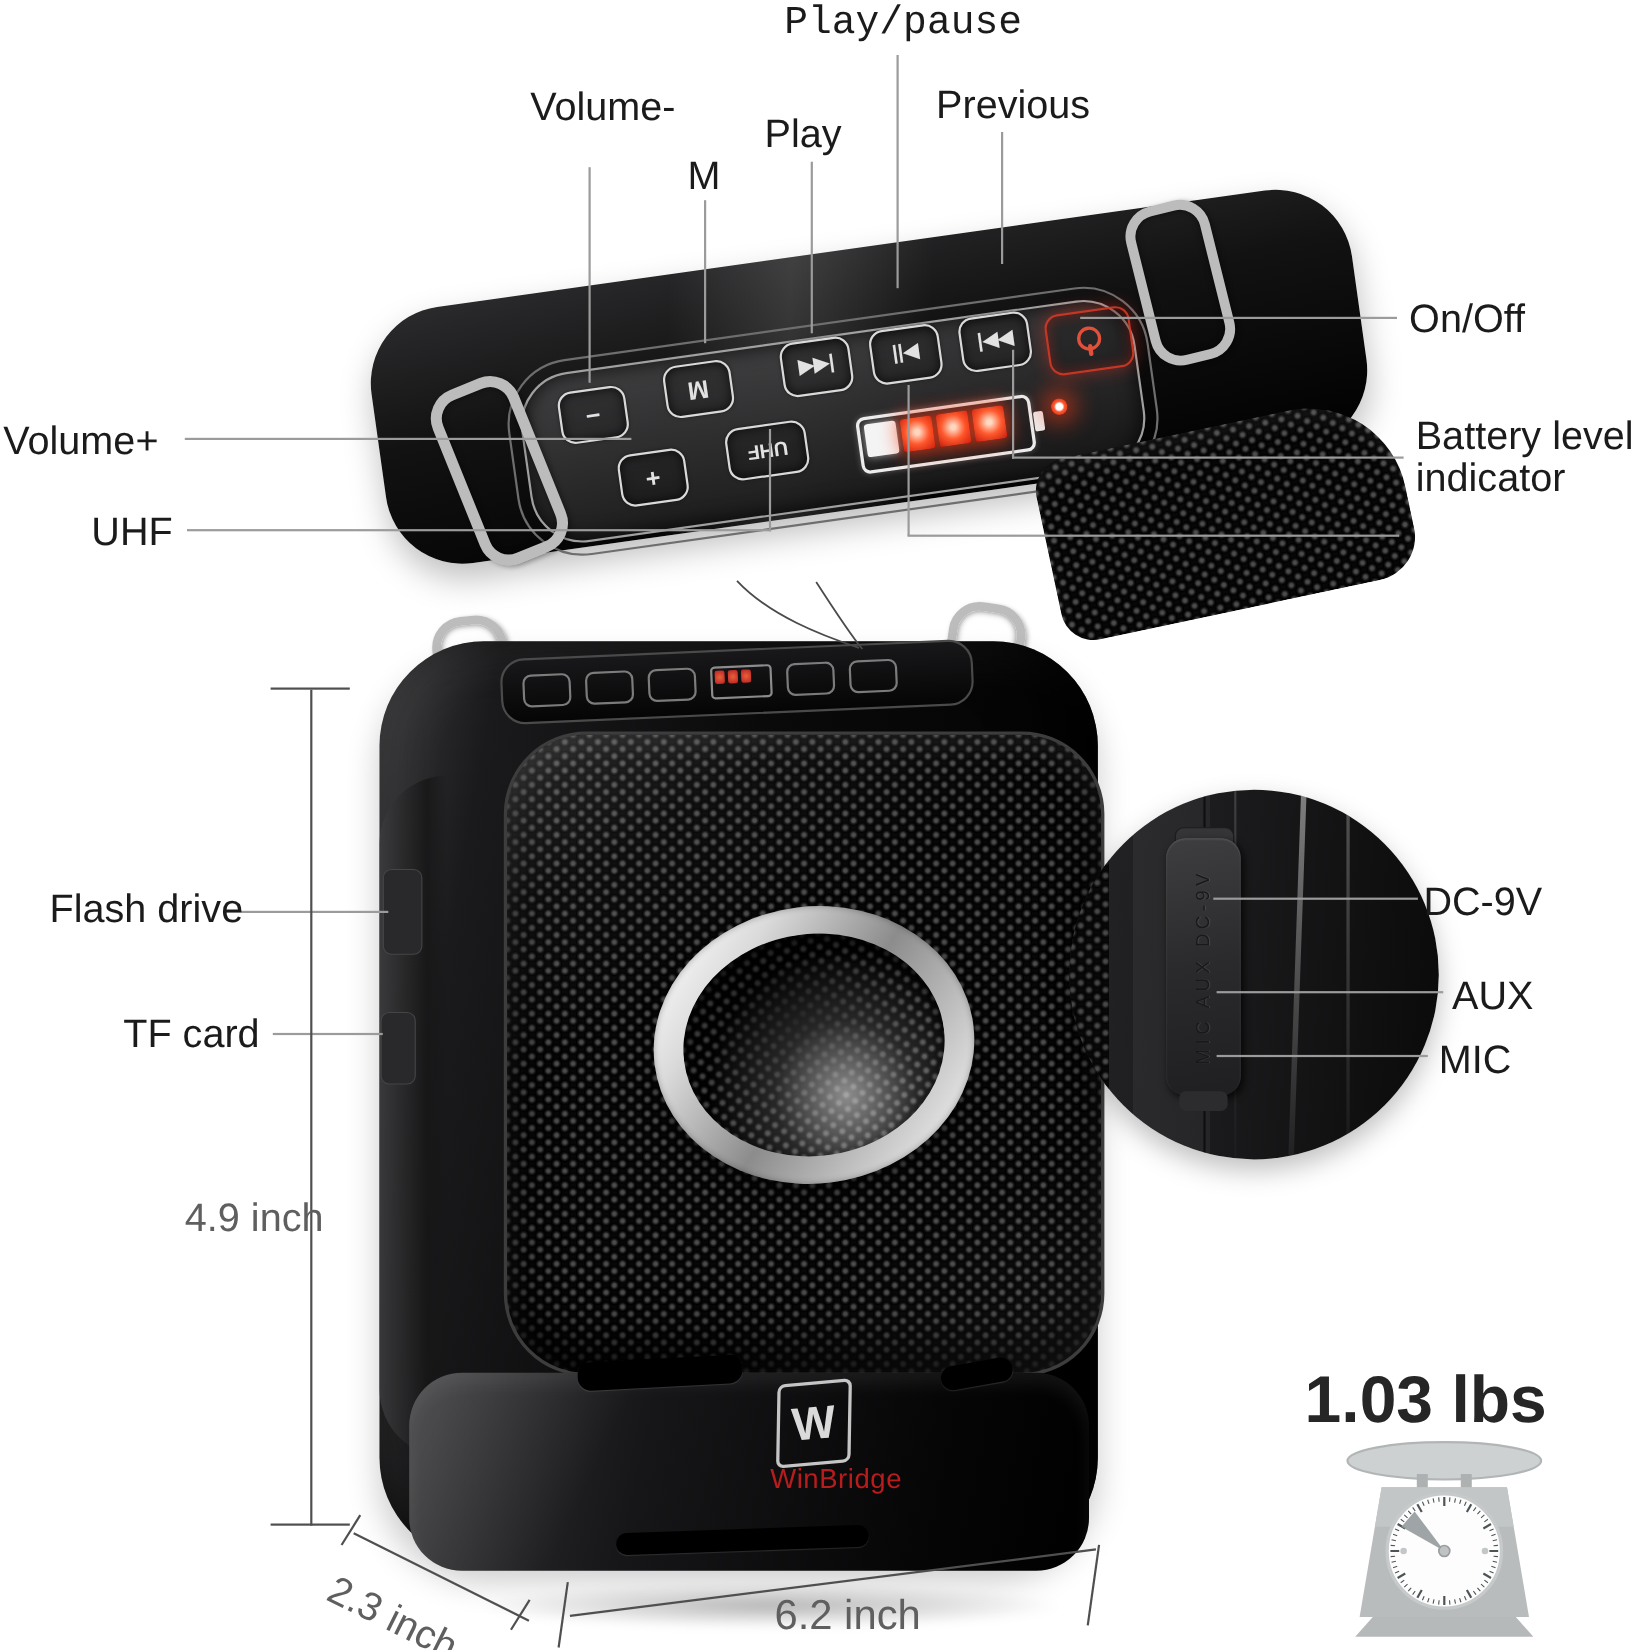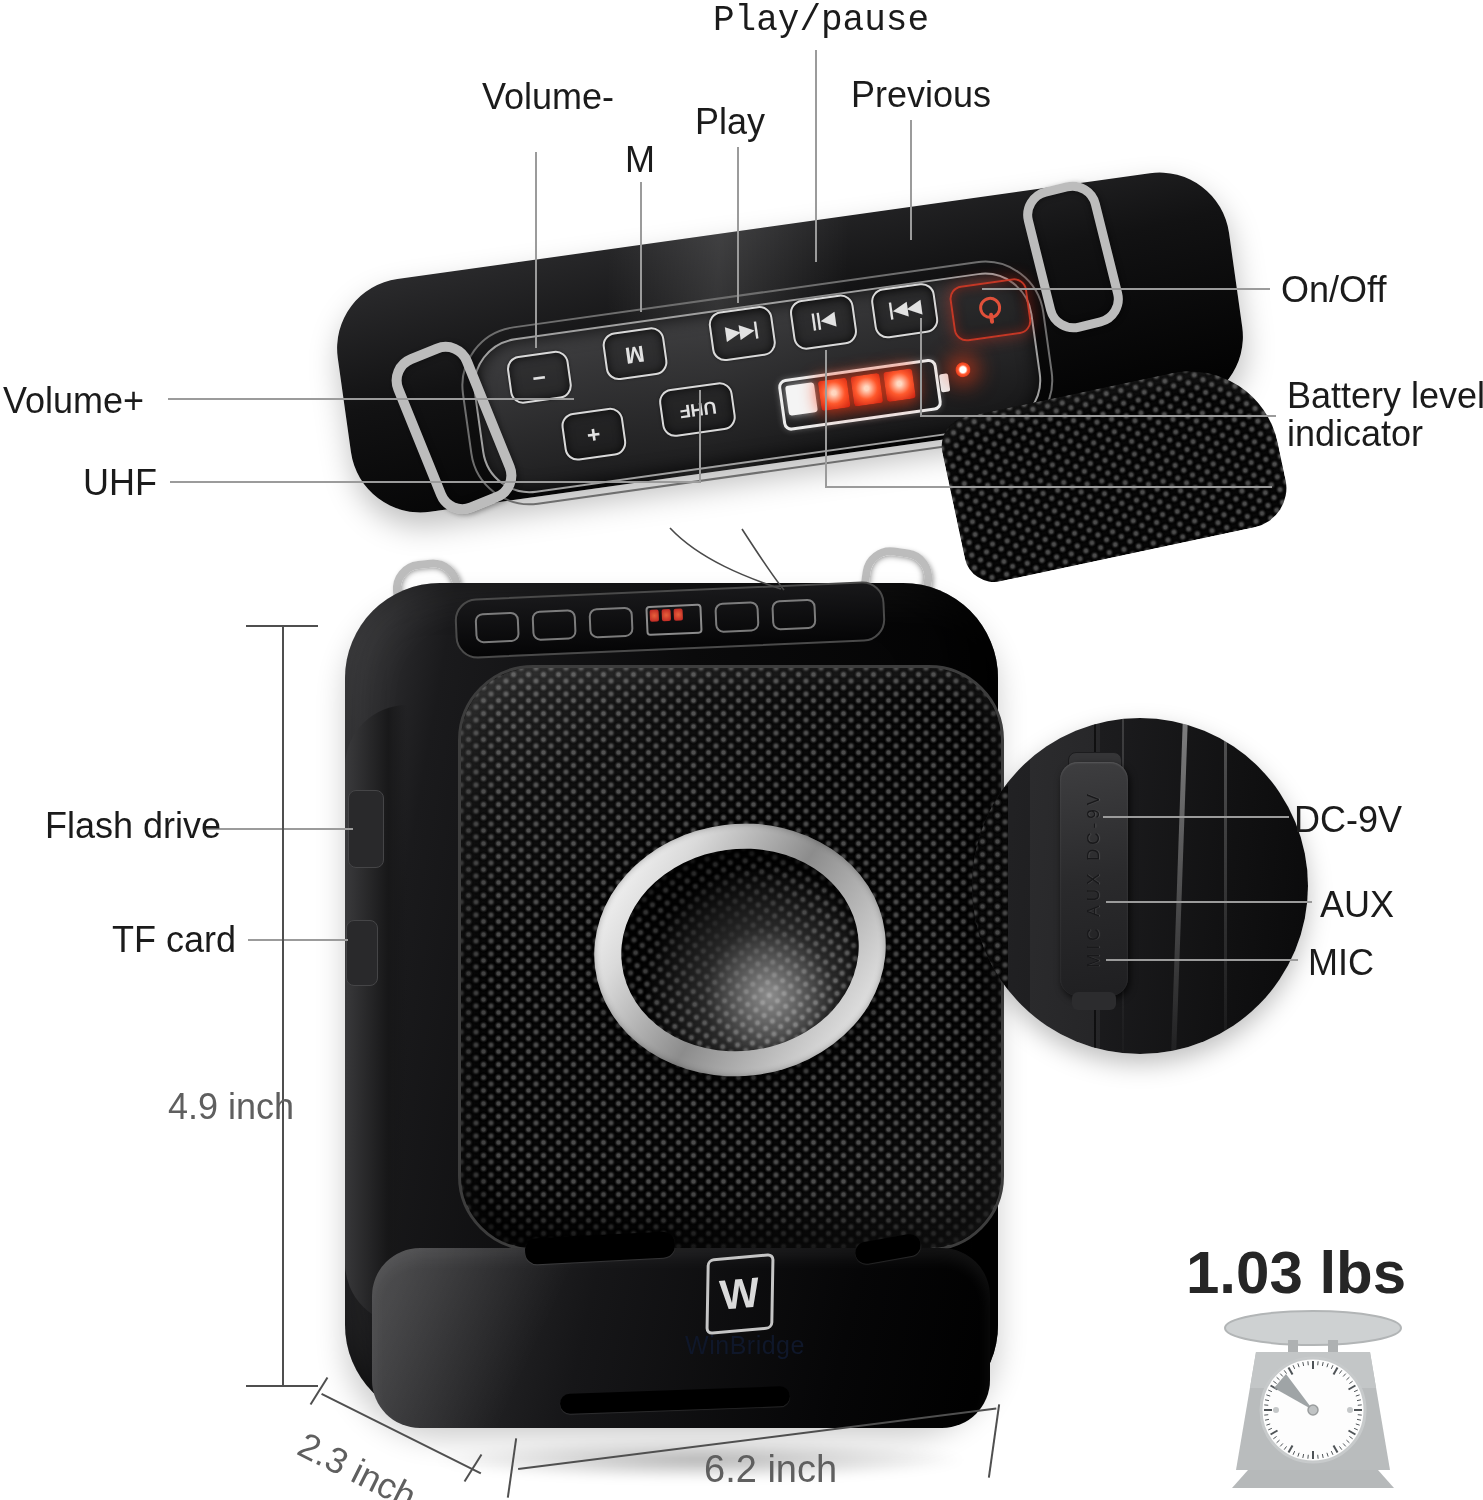--- a/index.html
+++ b/index.html
@@ -109,22 +109,22 @@
   .f-band{position:absolute;left:32px;top:703px;width:618px;height:180px;border-radius:48px;z-index:4;
           background:linear-gradient(102deg,#343436 0%,#161618 35%,#060607 75%,#000 100%);
           box-shadow:inset 0 10px 16px rgba(255,255,255,.07);}
   .band-gloss{position:absolute;left:0;top:0;right:0;bottom:0;border-radius:48px;
               background:linear-gradient(115deg,rgba(255,255,255,.12) 6%,transparent 30%);}
   .slot{position:absolute;background:#000;border-radius:12px;z-index:5;box-shadow:0 1px 1px rgba(255,255,255,.12);}
   .wbadge{position:absolute;left:366px;top:711px;width:62px;height:70px;border:3px solid #c5c5c5;
           border-radius:7px;transform:rotate(-5deg) skewX(-6deg);z-index:6;
           display:flex;align-items:center;justify-content:center;}
   .wbadge span{font-size:42px;font-weight:bold;color:#dadada;transform:skewX(6deg);}
-  .brand{position:absolute;left:330px;top:786px;width:150px;text-align:center;z-index:6;
-         font-size:25px;color:#0f172a;letter-spacing:.5px;}
+  .brand{position:absolute;left:330px;top:786px;width:150px;text-align:right;z-index:6;
+         font-size:25px;color:#b91c1c;letter-spacing:.5px;}
 
   
   .inset{position:absolute;left:972px;top:718px;width:336px;height:336px;border-radius:50%;
          overflow:hidden;z-index:6;
          background:linear-gradient(95deg,#242426 0%,#1b1b1d 40%,#111112 75%,#0a0a0b 100%);
          box-shadow:0 10px 24px rgba(0,0,0,.25);}
   .in-hc{position:absolute;left:-12px;top:0;width:48px;height:336px;opacity:.9;}
   .in-band{position:absolute;left:58px;top:0;width:70px;height:336px;background:rgba(255,255,255,.05);}
   .in-seam{position:absolute;left:122px;top:0;width:2px;height:336px;background:#000;opacity:.6;}
   .in-streak{position:absolute;top:0;height:336px;background:linear-gradient(rgba(255,255,255,.45),rgba(255,255,255,.05));}

